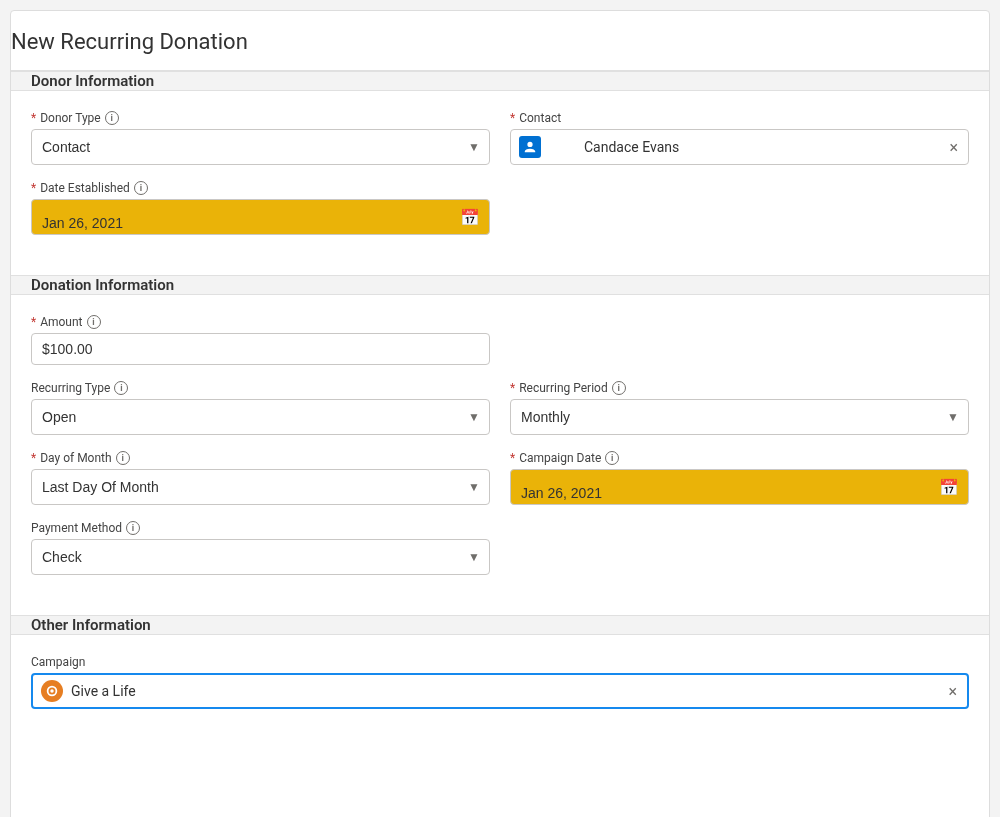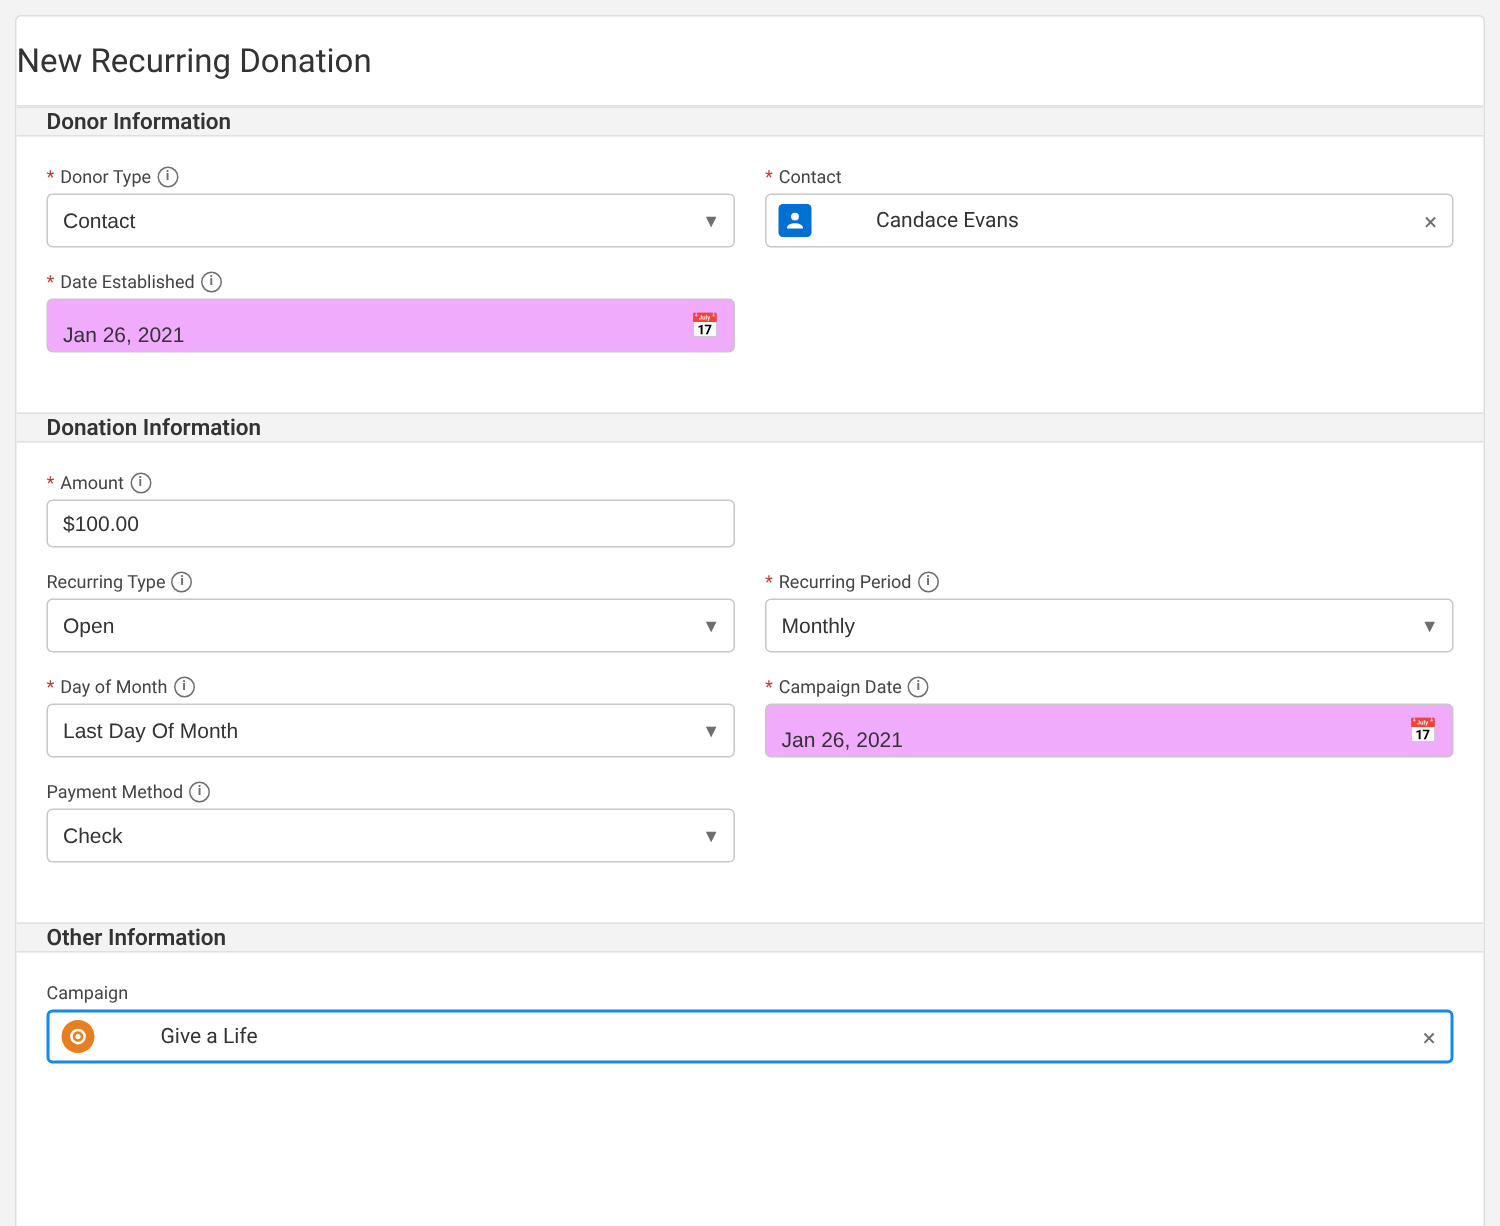--- a/index.html
+++ b/index.html
@@ -118,21 +118,21 @@
       position: relative;
     }
     .input-with-icon input {
       width: 100%;
       height: 36px;
       border: 1px solid #c9c7c5;
       border-radius: 4px;
       padding: 12px 36px 0 10px;
       font-size: 14px;
       color: #333;
-      background: #f0abfc;
+      background: #eab308;
       outline: none;
     }
     .input-icon-right {
       position: absolute;
       right: 10px;
       top: 50%;
       transform: translateY(-50%);
       color: #706e6b;
       cursor: pointer;
       font-size: 16px;
@@ -177,21 +177,20 @@
     }
     .campaign-field {
       position: relative;
       display: flex;
       align-items: center;
       border: 2px solid #1589ee;
       border-radius: 4px;
       height: 36px;
       background: #fff;
       padding: 0 8px;
-      gap: 36px;
     }
     .campaign-icon {
       width: 22px;
       height: 22px;
       background: #e67e22;
       border-radius: 50%;
       display: flex;
       align-items: center;
       justify-content: center;
       margin-right: 8px;

